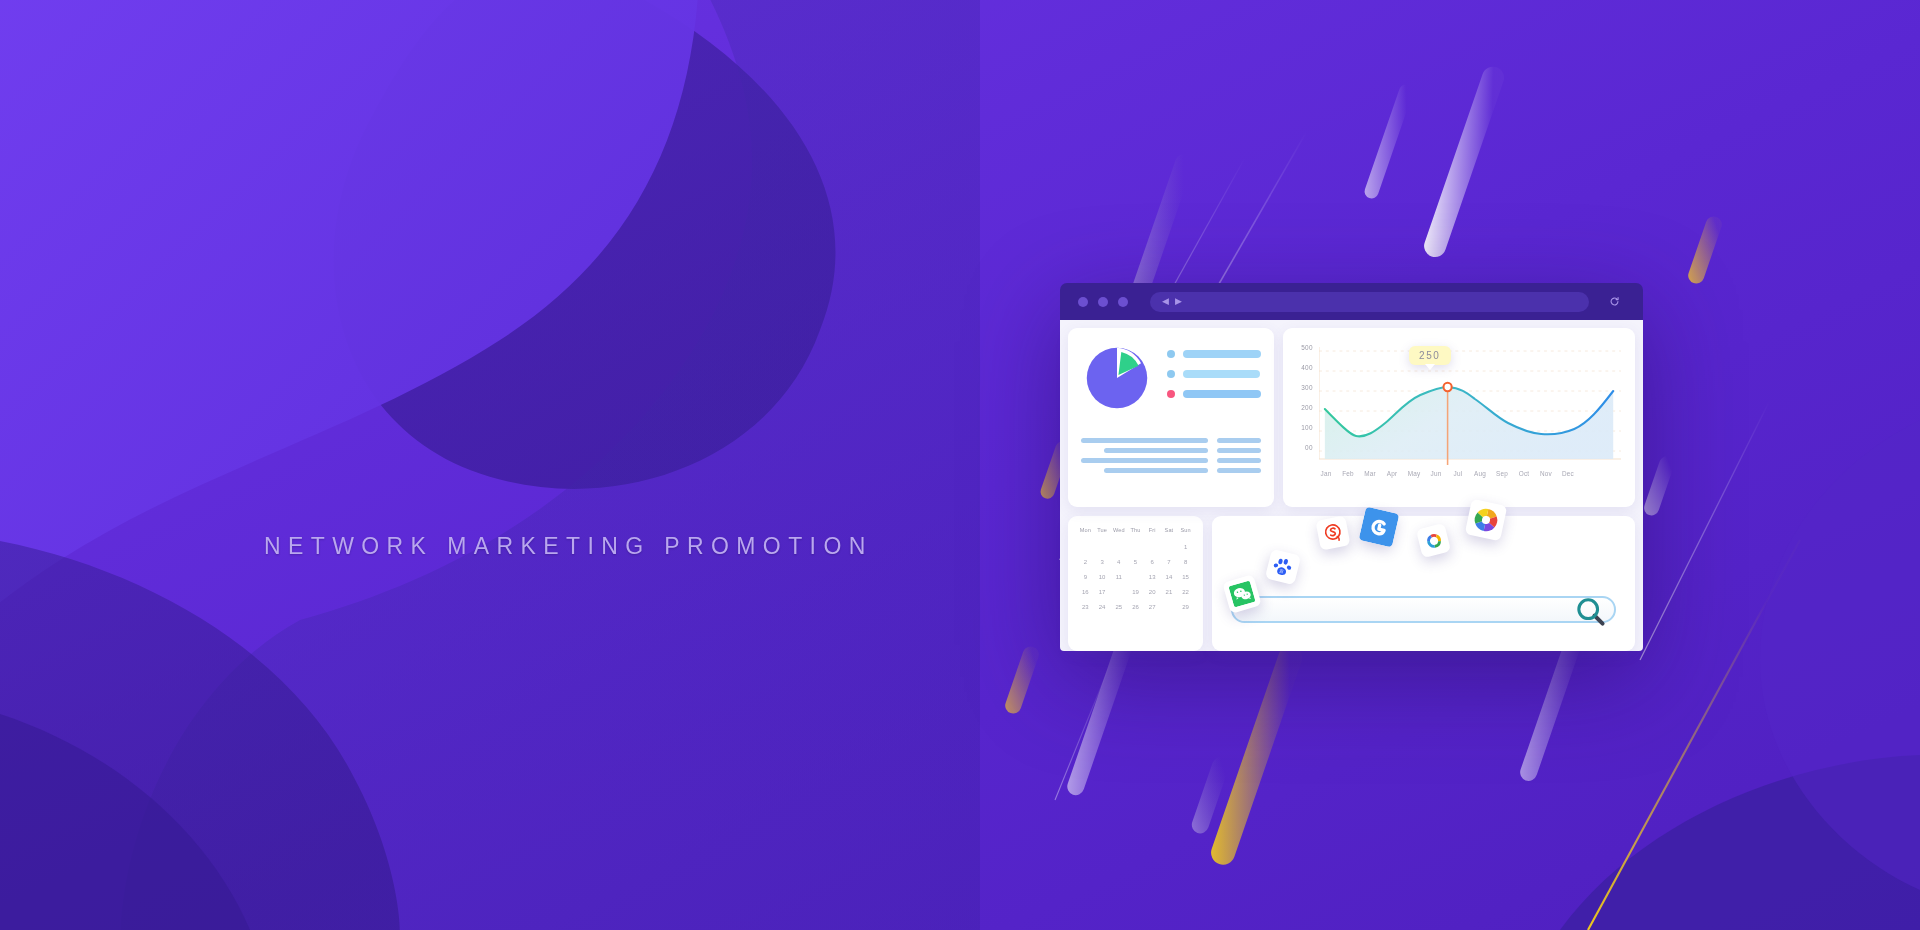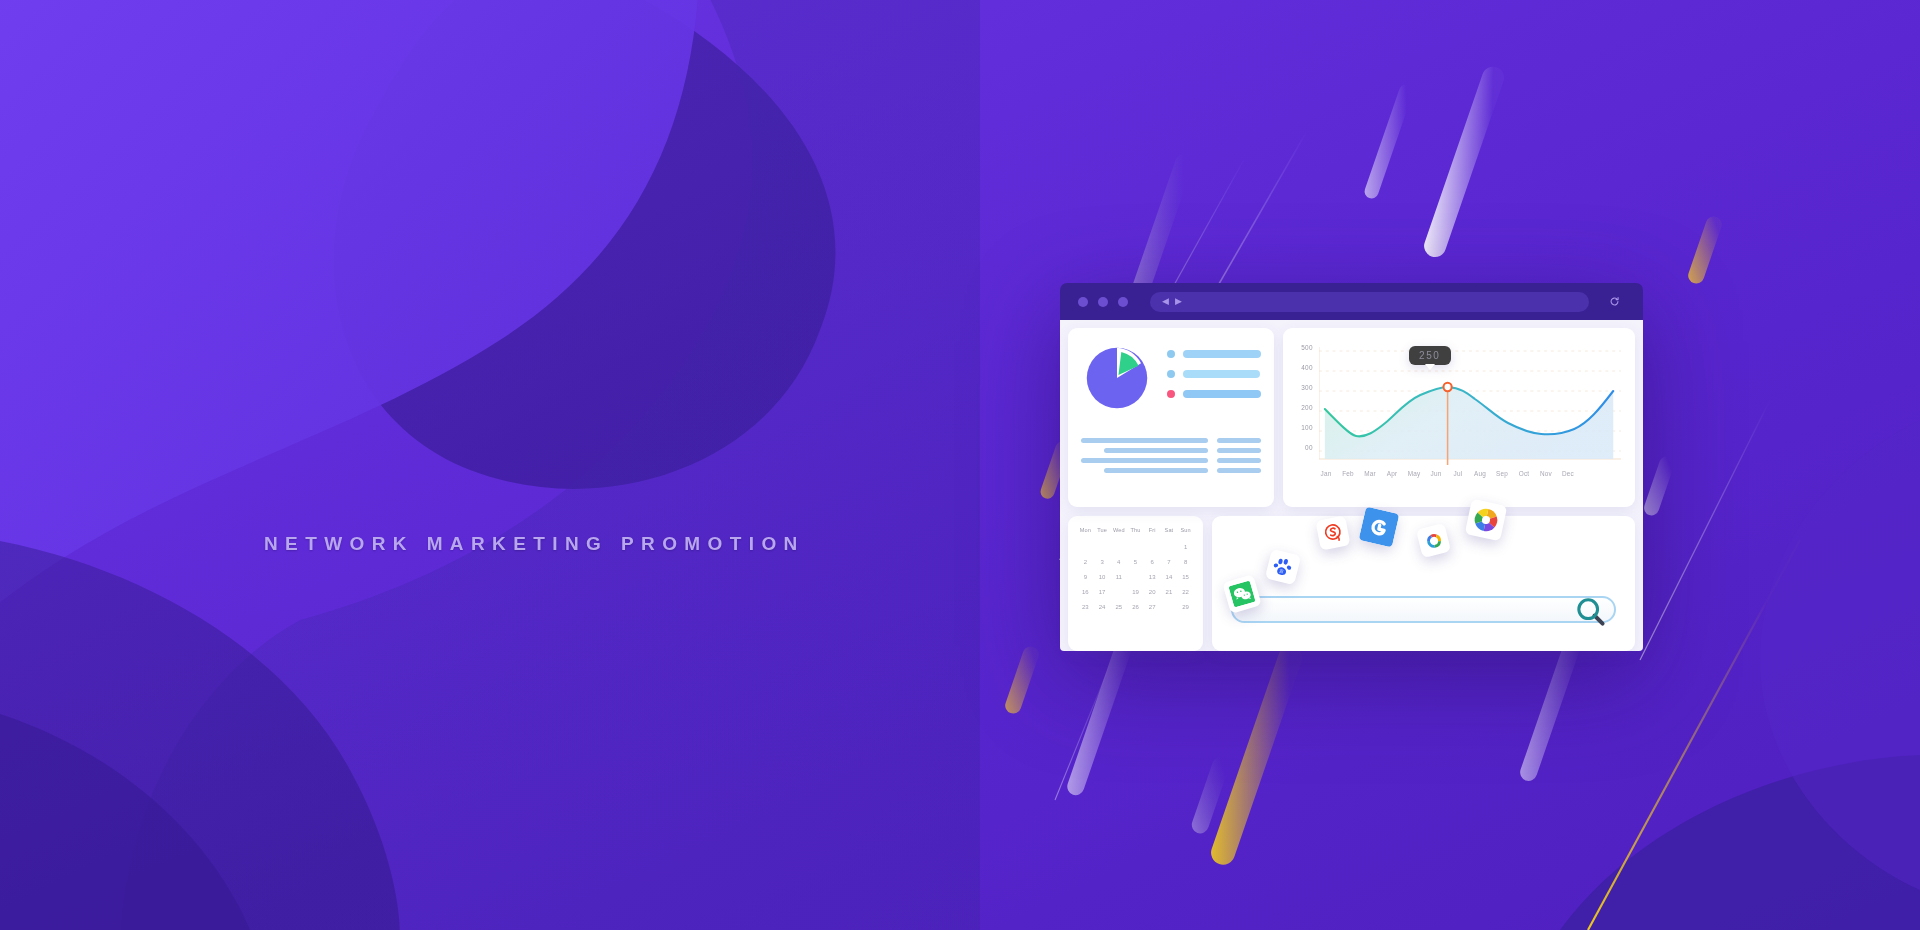--- a/index.html
+++ b/index.html
@@ -11,24 +11,24 @@
   body { position: relative; background: #5b28d4; }
 
   
   #bg-root { position: absolute; inset: 0; overflow: hidden; }
   .bg-svg { position: absolute; inset: 0; width: 1920px; height: 930px; display: block; }
 
   
   #headline {
     position: absolute;
     left: 264px; top: 533px;
-    font-size: 19px;
+    font-size: 23px;
     letter-spacing: 7.4px;
     color: #b9a7ee;
-    font-weight: 700;
+    font-weight: 400;
     white-space: nowrap;
     z-index: 6;
     text-shadow: 0 1px 2px rgba(20,0,60,.25);
   }
 
   
   #browser-mock {
     position: absolute;
     left: 1060px; top: 283px;
     width: 583px; height: 368px;
@@ -94,21 +94,21 @@
   .chart-ylabel {
     position: absolute; right: 0; font-size: 6.4px; color: #9a9aa6;
     letter-spacing: .4px; text-align: right; width: 22px;
   }
   .chart-xlabel {
     position: absolute; font-size: 6.4px; color: #a8a8b4;
     letter-spacing: .2px; text-align: center; width: 22px;
   }
   #chart-tooltip {
     position: absolute;
-    background: #404040;
+    background: #fef9c3;
     border-radius: 6px;
     box-shadow: 0 3px 11px rgba(90,80,160,.20);
     padding: 4px 10px;
     font-size: 10px; color: #8d8d9c; letter-spacing: 1.6px;
     z-index: 4;
   }
   #chart-tooltip::after {
     content: ""; position: absolute; left: 50%; bottom: -5px;
     transform: translateX(-50%);
     border-left: 5px solid transparent; border-right: 5px solid transparent;

